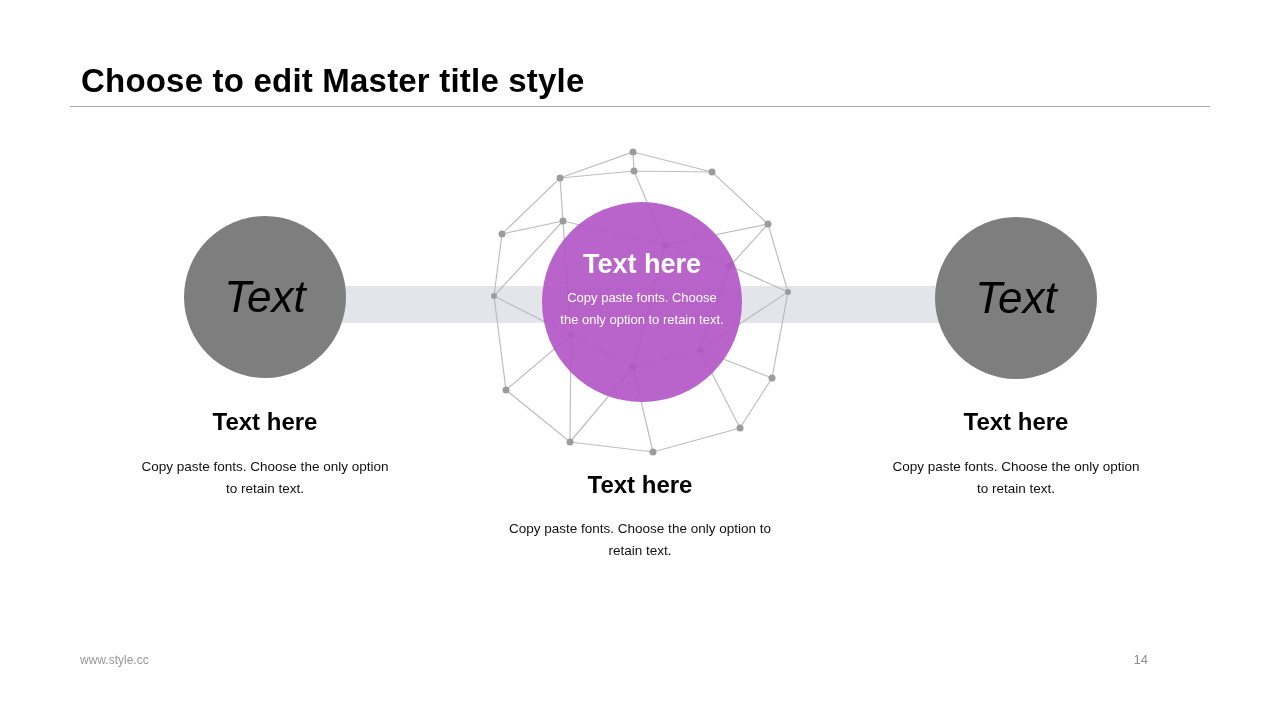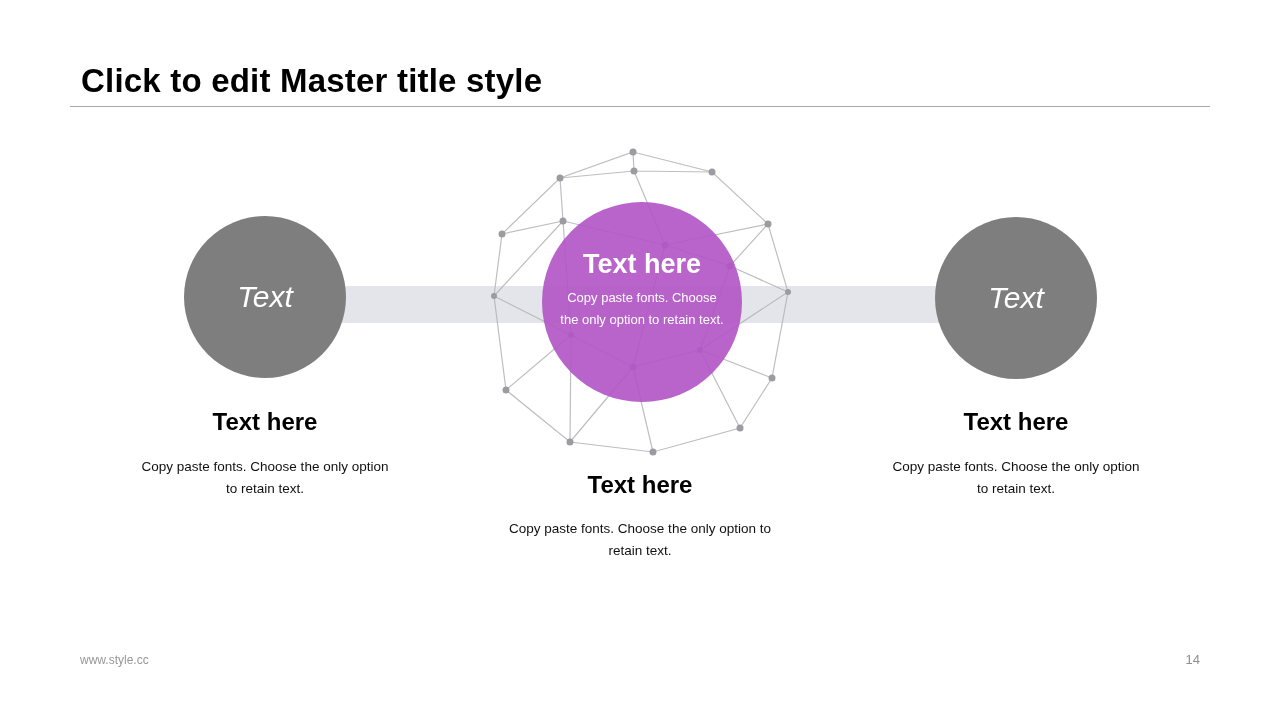--- a/index.html
+++ b/index.html
@@ -23,21 +23,21 @@
   }
   .title-rule{left:70px;top:106px;width:1140px;height:1px;background:var(--rule);}
   .band{left:265px;top:286px;width:751px;height:37px;background:var(--band);z-index:1;}
   .mesh{left:480px;top:140px;z-index:2;}
   .circle{
     border-radius:50%;z-index:3;display:flex;align-items:center;justify-content:center;
     text-align:center;
   }
   .circle.gray{width:162px;height:162px;background:var(--circle-gray);}
   .circle.gray .label{
-    color:#ffffff;font-style:italic;font-size:30px;font-weight:400;
+    color:#000000;font-style:italic;font-size:44px;font-weight:400;
   }
   .circle.purple{
     width:200px;height:200px;background:var(--purple);
     flex-direction:column;align-items:center;justify-content:flex-start;
     padding-top:0;box-sizing:border-box;
   }
   .circle-left{left:184px;top:216px;}
   .circle-right{left:935px;top:217px;}
   .circle-center{left:542px;top:202px;}
   .circle-heading{
@@ -49,26 +49,26 @@
   .col{z-index:4;text-align:center;}
   .col-heading{font-size:24px;font-weight:bold;line-height:28px;color:#000;}
   .col-body{font-size:13.5px;line-height:22px;color:#111;margin-top:0;}
   .col-left-h{left:135px;top:408px;width:260px;}
   .col-left-b{left:135px;top:456px;width:260px;}
   .col-center-h{left:500px;top:471px;width:280px;}
   .col-center-b{left:500px;top:518px;width:280px;}
   .col-right-h{left:886px;top:408px;width:260px;}
   .col-right-b{left:886px;top:456px;width:260px;}
   .footer-url{left:80px;top:653px;font-size:12px;color:var(--muted);}
-  .page-number{left:1160px;top:652px;width:40px;text-align:right;font-size:13px;color:#8f8f8f;}
+  .page-number{left:1108px;top:652px;width:40px;text-align:right;font-size:13px;color:#8f8f8f;}
 </style>
 </head>
 <body>
 
-<div class="abs slide-title">Click to edit Master title style</div>
+<div class="abs slide-title">Choose to edit Master title style</div>
 <div class="abs title-rule"></div>
 
 <div class="abs band"></div>
 
 <svg class="abs mesh" width="320" height="325" viewBox="0 0 320 325">
   <g stroke="#b3b3b6" stroke-width="1.2" opacity="0.85" fill="none">
 
     <path d="M153,12 L232,32 L288,84 L308,152 L292,238 L260,288 L173,312 L90,302 L26,250 L14,156 L22,94 L80,38 Z"></path>
 
     <path d="M153,12 L154,31 M154,31 L80,38 M154,31 L232,32 M154,31 L185,105"></path>

